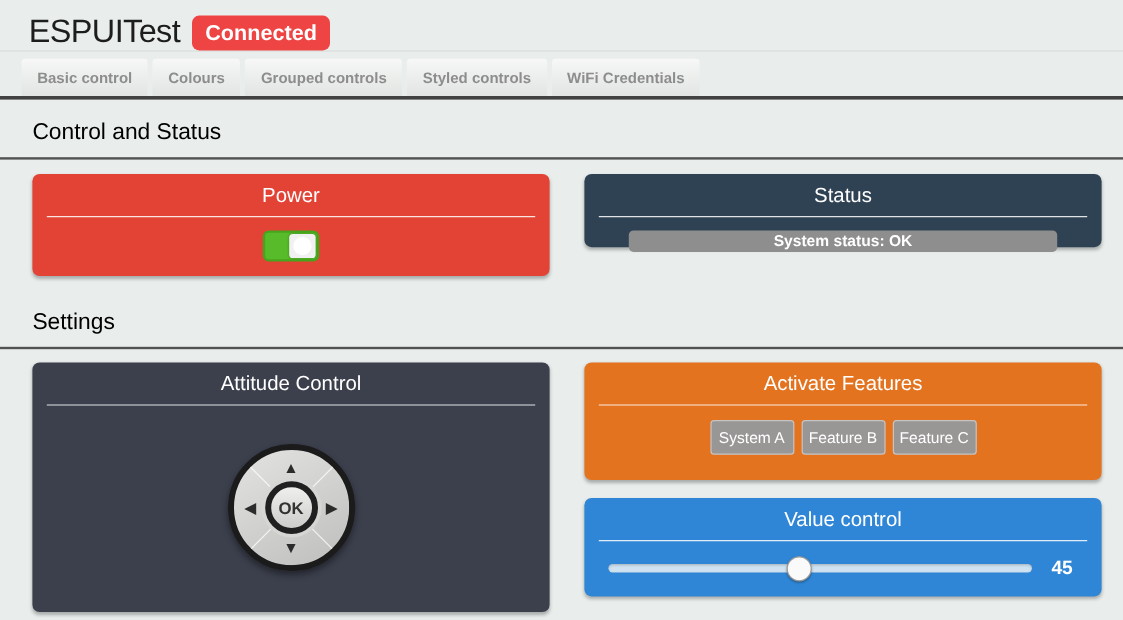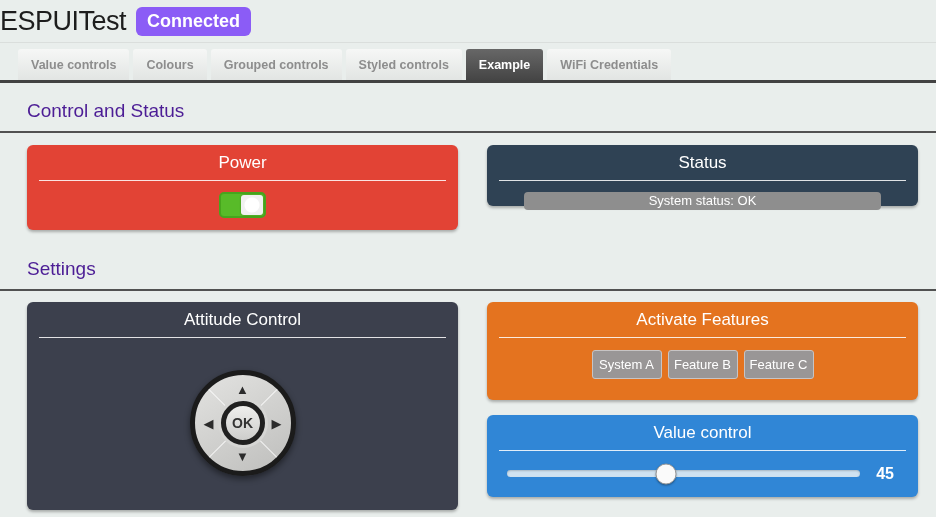--- a/index.html
+++ b/index.html
@@ -7,27 +7,27 @@
   body {
     font-family: "Liberation Sans", sans-serif;
     background: #e9eeec;
     position: relative;
     overflow: hidden;
   }
 
   
   .header {
     position: absolute; top: 0; left: 0; right: 0; height: 43px;
-    display: flex; align-items: center; gap: 10px;
-    padding-left: 0;
+    display: flex; align-items: flex-end; gap: 10px;
+    padding-left: 24px;
     border-bottom: 1px solid #dadedc;
   }
   .app-title { font-size: 27px; font-weight: 400; color: #1d1d1d; letter-spacing: -0.5px; }
   .badge {
-    background: #8b5cf6; color: #fff; font-weight: bold; font-size: 18px;
+    background: #ef4444; color: #fff; font-weight: bold; font-size: 18px;
     padding: 4px 11px; border-radius: 6px;
   }
 
   
   .tabbar {
     position: absolute; top: 44px; left: 0; right: 0; height: 39px;
     display: flex; align-items: flex-end;
     padding-left: 18px;
     border-bottom: 3px solid #424242;
   }
@@ -41,21 +41,21 @@
     white-space: nowrap;
   }
   .tab.active {
     background: linear-gradient(#676767, #454545);
     color: #fff;
   }
 
   
   .section-heading {
     position: absolute; left: 27px;
-    font-size: 19px; font-weight: 400; color: #4c1d95; text-align: right;
+    font-size: 19px; font-weight: 400; color: #000000; text-align: right;
   }
   .section-rule {
     position: absolute; left: 0; right: 0; height: 2px; background: #515151;
   }
 
   
   .panel {
     position: absolute; width: 431px; border-radius: 6px;
     box-shadow: 0 2px 3px rgba(0,0,0,0.28);
     color: #fff;
@@ -80,21 +80,21 @@
     position: absolute; top: 1px; bottom: 1px; right: 1px; width: 22px;
     background: radial-gradient(circle at 50% 50%, #ffffff 0 7px, #f1f1f1 8px);
     border-radius: 3px;
     box-shadow: 0 0 2px rgba(0,0,0,0.3);
   }
 
   
   .status-body { padding: 11px 37px 0; }
   .status-bar {
     background: #8e8e8e; border-radius: 4px; height: 18px;
-    text-align: center; font-size: 13px; font-weight: normal; line-height: 18px; color: #fff;
+    text-align: center; font-size: 13px; font-weight: bold; line-height: 18px; color: #fff;
   }
 
   
   .attitude-body { display: flex; justify-content: center; align-items: center; height: 170px; }
   .dpad {
     width: 106px; height: 106px; border-radius: 50%;
     border: 5px solid #1b1b1b;
     background: linear-gradient(150deg, #e3e3e1, #bebebc);
     position: relative;
     box-shadow: 0 3px 6px rgba(0,0,0,0.45);
@@ -153,25 +153,24 @@
 </style>
 </head>
 <body>
 
 <div class="header">
   <span class="app-title">ESPUITest</span>
   <span class="badge">Connected</span>
 </div>
 
 <div class="tabbar">
-  <div class="tab">Value controls</div>
+  <div class="tab">Basic control</div>
   <div class="tab">Colours</div>
   <div class="tab">Grouped controls</div>
   <div class="tab">Styled controls</div>
-  <div class="tab active">Example</div>
   <div class="tab">WiFi Credentials</div>
 </div>
 
 <div class="section-heading" style="top:100px">Control and Status</div>
 <div class="section-rule" style="top:131px"></div>
 
 <div class="panel red" style="left:27px; top:145px; height:85px">
   <div class="panel-title">Power</div>
   <hr class="panel-sep">
   <div class="power-body">

